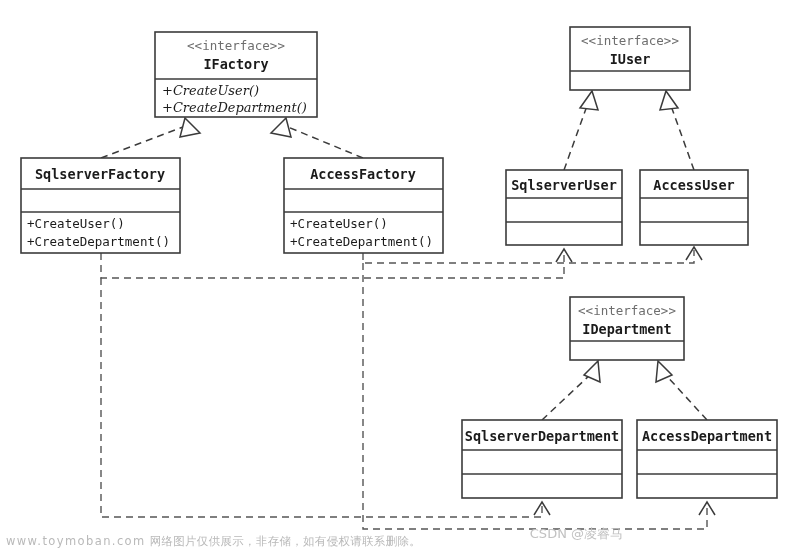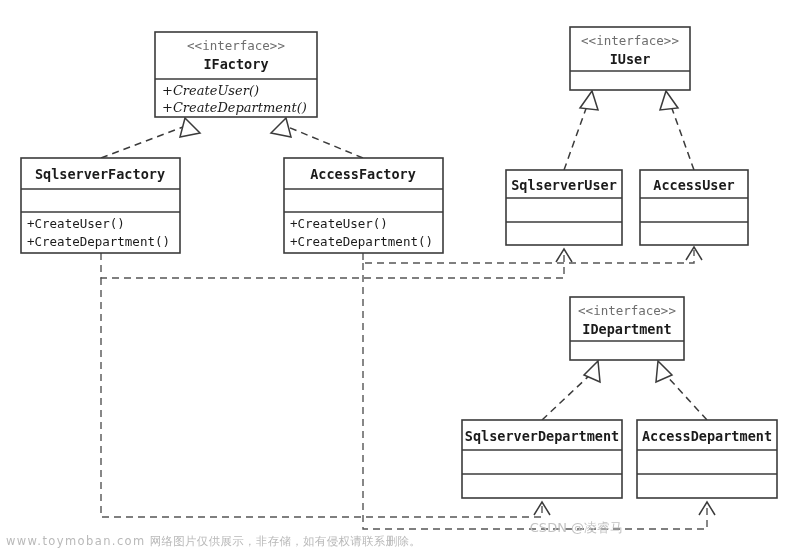--- a/index.html
+++ b/index.html
@@ -95,21 +95,21 @@
     letter-spacing: 0.3px;
     white-space: nowrap;
   }
   .watermark-left .wm-url {
     letter-spacing: 1.4px;
     margin-top: 48px;
   }
   .watermark-right {
     position: absolute;
     right: 8px;
-    bottom: 16px;
+    bottom: 10px;
     font-family: "DejaVu Sans", sans-serif;
     font-size: 13px;
     color: #c2c2c2;
     white-space: nowrap;
   }
 </style>
 </head>
 <body>
 
 <div id="diagram-root">

